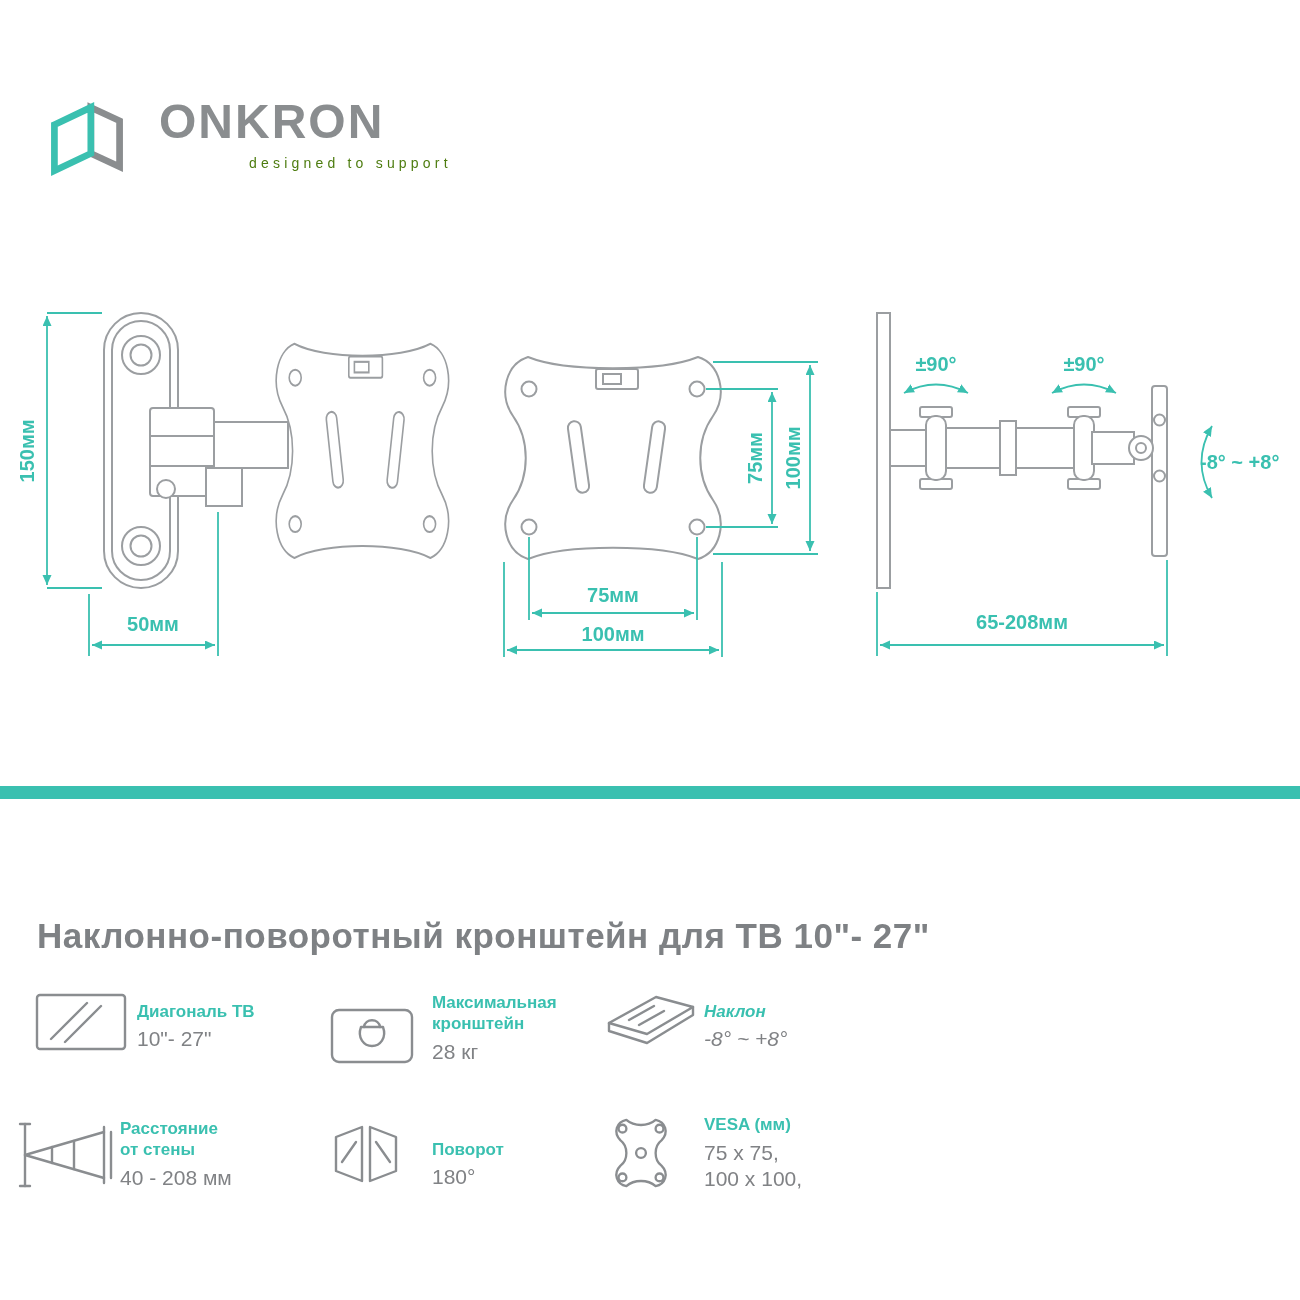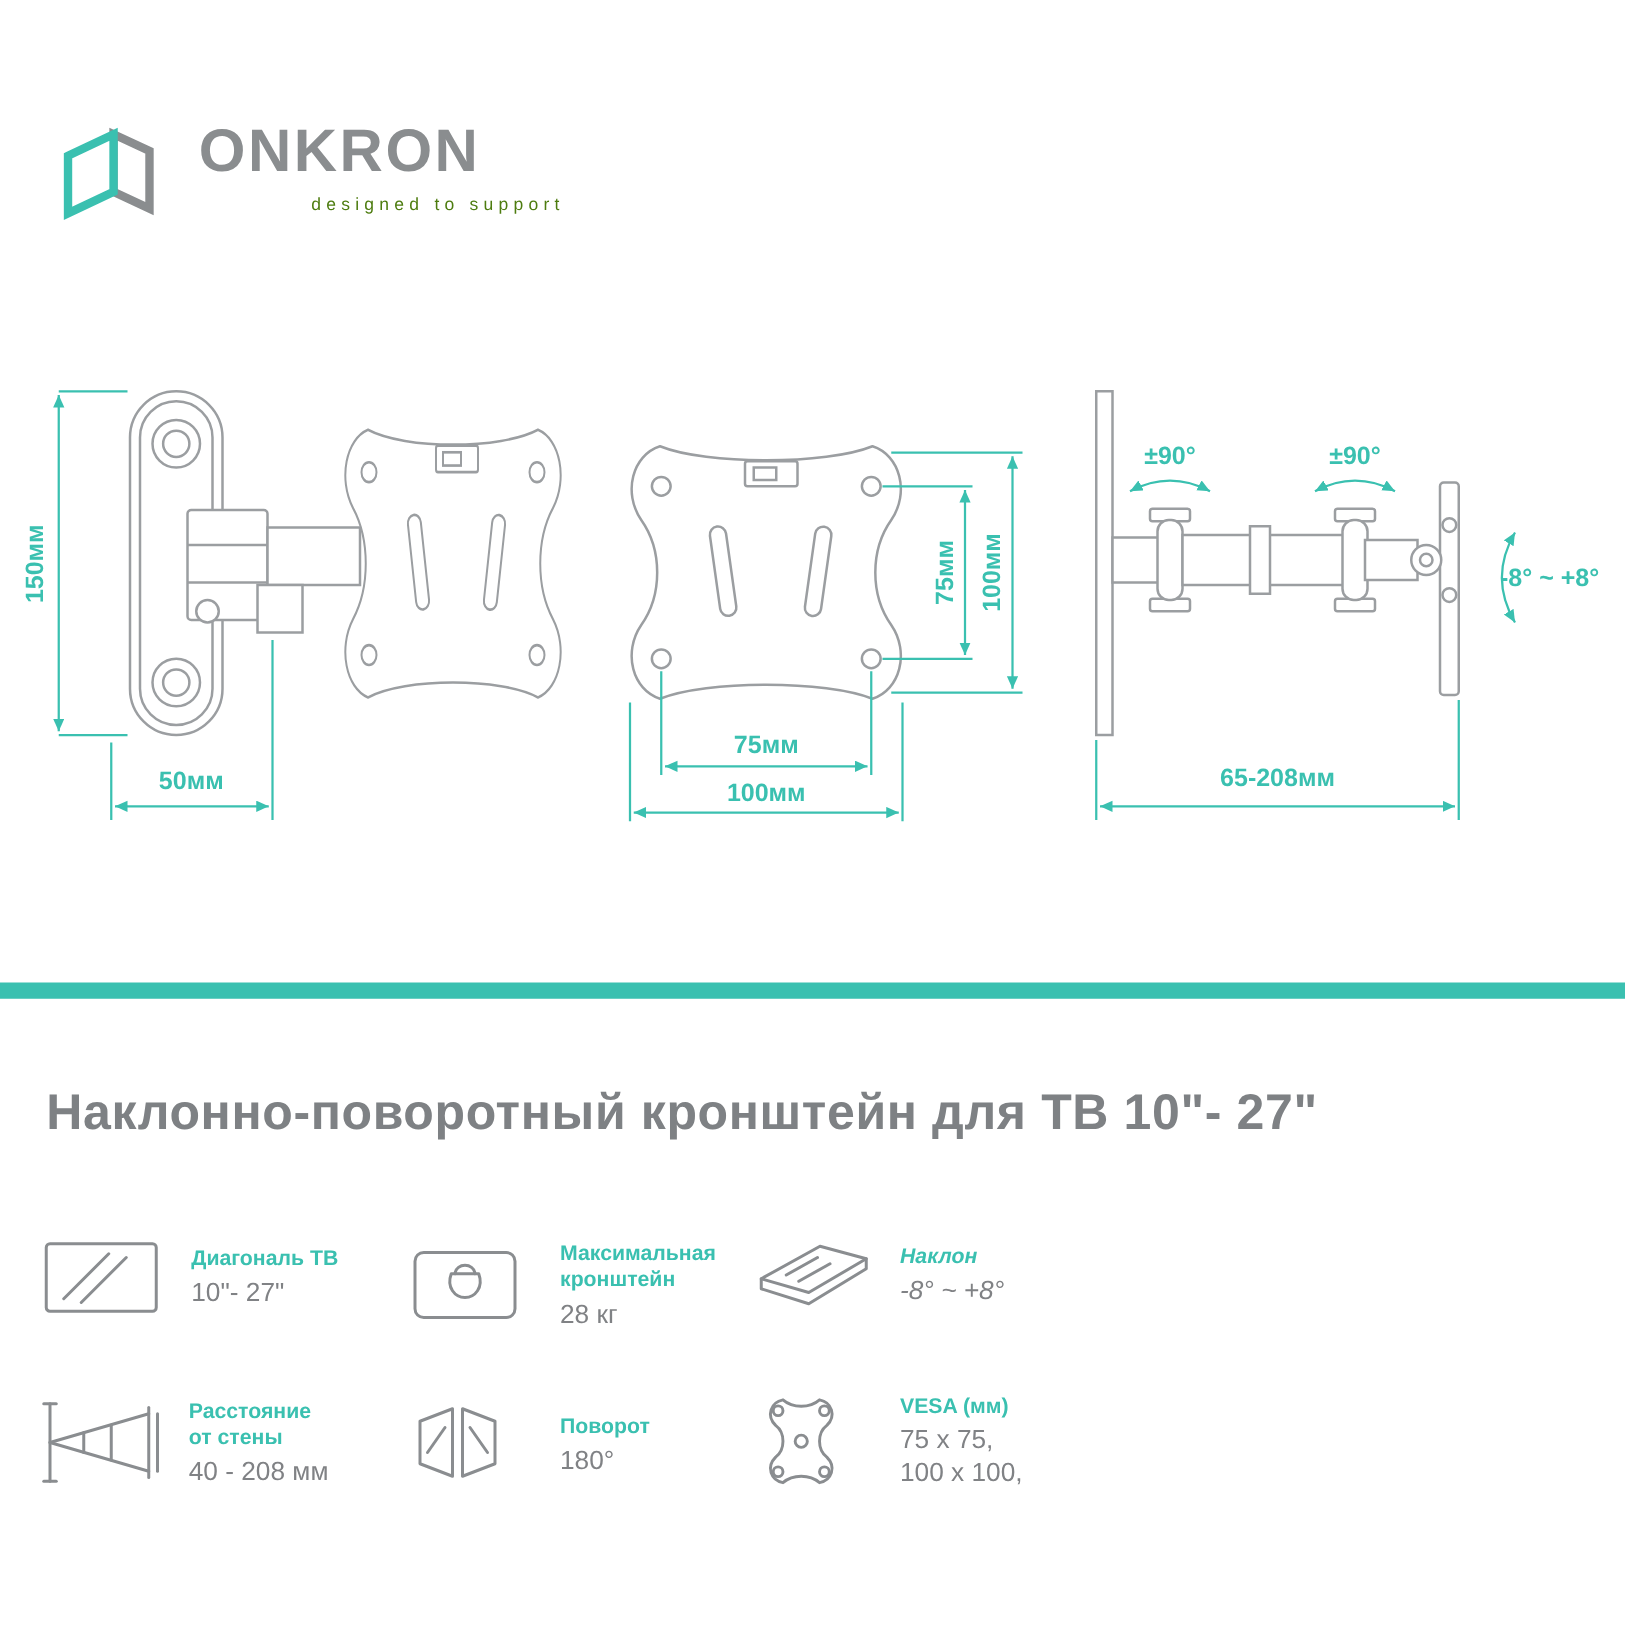--- a/index.html
+++ b/index.html
@@ -14,33 +14,33 @@
 
   
   .diagrams{position:absolute;left:0;top:290px;width:1300px;height:380px;}
   .ln{stroke:#9b9ea1;stroke-width:2;fill:none;}
   .lnf{stroke:#9b9ea1;stroke-width:2;fill:#ffffff;}
   .dim{stroke:#3ac0b0;stroke-width:1.8;fill:none;}
   .dimtext{fill:#3ac0b0;font-size:20px;font-weight:bold;font-family:"Liberation Sans",sans-serif;}
 
   
   .divider{position:absolute;left:0;top:786px;width:1300px;height:13px;background:#3ac0b0;}
-  .title{position:absolute;left:37px;top:868px;width:1240px;font-size:40px;font-weight:bold;
+  .title{position:absolute;left:37px;top:916px;width:1240px;font-size:35px;font-weight:bold;
          color:#7e8184;letter-spacing:.5px;}
 
   
-  .spec{position:absolute;display:flex;align-items:center;gap:16px;}
+  .spec{position:absolute;display:flex;align-items:flex-end;}
   .spec-icon{width:102px;display:flex;justify-content:flex-start;align-items:flex-start;}
   .iln{stroke:#8a8d90;stroke-width:2.4;fill:none;stroke-linecap:round;stroke-linejoin:round;}
   .spec-label{color:#3ac0b0;font-size:17px;font-weight:bold;white-space:pre-line;line-height:1.25;}
   .spec-value{color:#808285;font-size:21px;white-space:pre-line;line-height:1.25;margin-top:4px;}
   #spec-0{left:35px;top:992px;}
   #spec-1{left:330px;top:992px;}
   #spec-2{left:602px;top:988px;font-style:italic;}
-  #spec-3{left:33px;top:1118px;}
+  #spec-3{left:18px;top:1118px;}
   #spec-4{left:330px;top:1122px;}
   #spec-5{left:602px;top:1114px;}
 </style>
 </head>
 <body>
 
 <div class="page">
 
   <div class="logo">
     <svg class="logo-cube" viewBox="0 0 84 96">

